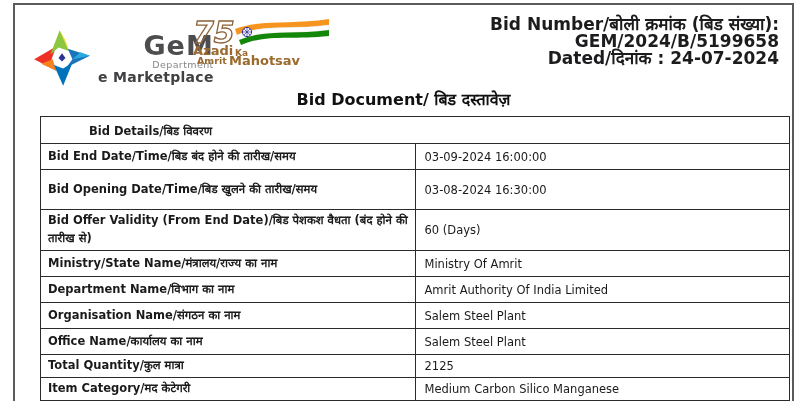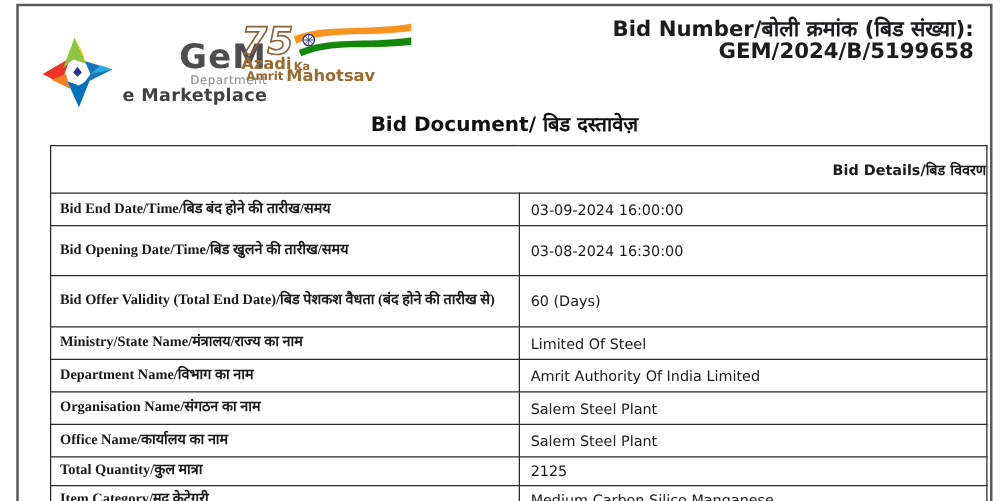--- a/index.html
+++ b/index.html
@@ -28,22 +28,22 @@
   }
   
   table.bid-table {
     position:absolute; left:25px; top:111px; width:750px;
     border-collapse:collapse; table-layout:fixed;
   }
   table.bid-table th, table.bid-table td {
     border:1.5px solid #2b2b2b; vertical-align:middle;
     font-size:11.5px; overflow:hidden;
   }
-  th.tbl-head { height:38px; text-align:right; font-weight:bold; font-size:12px; }
-  td.lbl { width:326px; font-weight:bold; padding:2px 6px 2px 7px; line-height:1.55;font-family:Liberation Serif, serif; }
+  th.tbl-head { height:27px; text-align:left; font-weight:bold; font-size:12px;padding-left:48px; }
+  td.lbl { width:326px; font-weight:bold; padding:2px 6px 2px 7px; line-height:1.55; }
   td.val { padding:2px 6px 2px 9px; font-weight:normal; }
   tr.h26 { height:26px; } tr.h40 { height:40px; } tr.h41 { height:41px; }
   tr.h22 { height:22px; } tr.h21 { height:21px; } tr.h20 { height:20px; }
 </style>
 </head>
 <body>
 
 <div class="page">
 
   <div class="gem-logo">
@@ -91,44 +91,45 @@
       <text x="2" y="42" font-size="13" font-weight="bold" fill="#9a6a2e" font-family="DejaVu Sans, sans-serif">Azadi</text>
       <text x="44" y="43" font-size="9" font-weight="bold" fill="#9a6a2e" font-family="DejaVu Sans, sans-serif">Ka</text>
       <text x="6" y="51" font-size="9.5" font-weight="bold" fill="#9a6a2e" font-family="DejaVu Sans, sans-serif">Amrit</text>
       <text x="38" y="52" font-size="13" font-weight="bold" fill="#9a6a2e" font-family="DejaVu Sans, sans-serif">Mahotsav</text>
     </svg>
   </div>
 
   <div class="bid-info">
     <div>Bid Number/बोली क्रमांक (बिड संख्या):</div>
     <div>GEM/2024/B/5199658</div>
+    <div>Dated/दिनांक : 24-07-2024</div>
   </div>
 
   <div class="doc-title">Bid Document/ बिड दस्तावेज़</div>
 
   <table class="bid-table">
     <tbody>
       <tr>
         <th class="tbl-head" colspan="2">Bid Details/बिड विवरण</th>
       </tr>
       <tr class="h26">
         <td class="lbl">Bid End Date/Time/बिड बंद होने की तारीख/समय</td>
         <td class="val">03-09-2024 16:00:00</td>
       </tr>
       <tr class="h40">
         <td class="lbl">Bid Opening Date/Time/बिड खुलने की तारीख/समय</td>
         <td class="val">03-08-2024 16:30:00</td>
       </tr>
       <tr class="h41">
-        <td class="lbl">Bid Offer Validity (Total End Date)/बिड पेशकश वैधता (बंद होने की तारीख से)</td>
+        <td class="lbl">Bid Offer Validity (From End Date)/बिड पेशकश वैधता (बंद होने की तारीख से)</td>
         <td class="val">60 (Days)</td>
       </tr>
       <tr class="h26">
         <td class="lbl">Ministry/State Name/मंत्रालय/राज्य का नाम</td>
-        <td class="val">Limited Of Steel</td>
+        <td class="val">Ministry Of Amrit</td>
       </tr>
       <tr class="h26">
         <td class="lbl">Department Name/विभाग का नाम</td>
         <td class="val">Amrit Authority Of India Limited</td>
       </tr>
       <tr class="h26">
         <td class="lbl">Organisation Name/संगठन का नाम</td>
         <td class="val">Salem Steel Plant</td>
       </tr>
       <tr class="h26">

